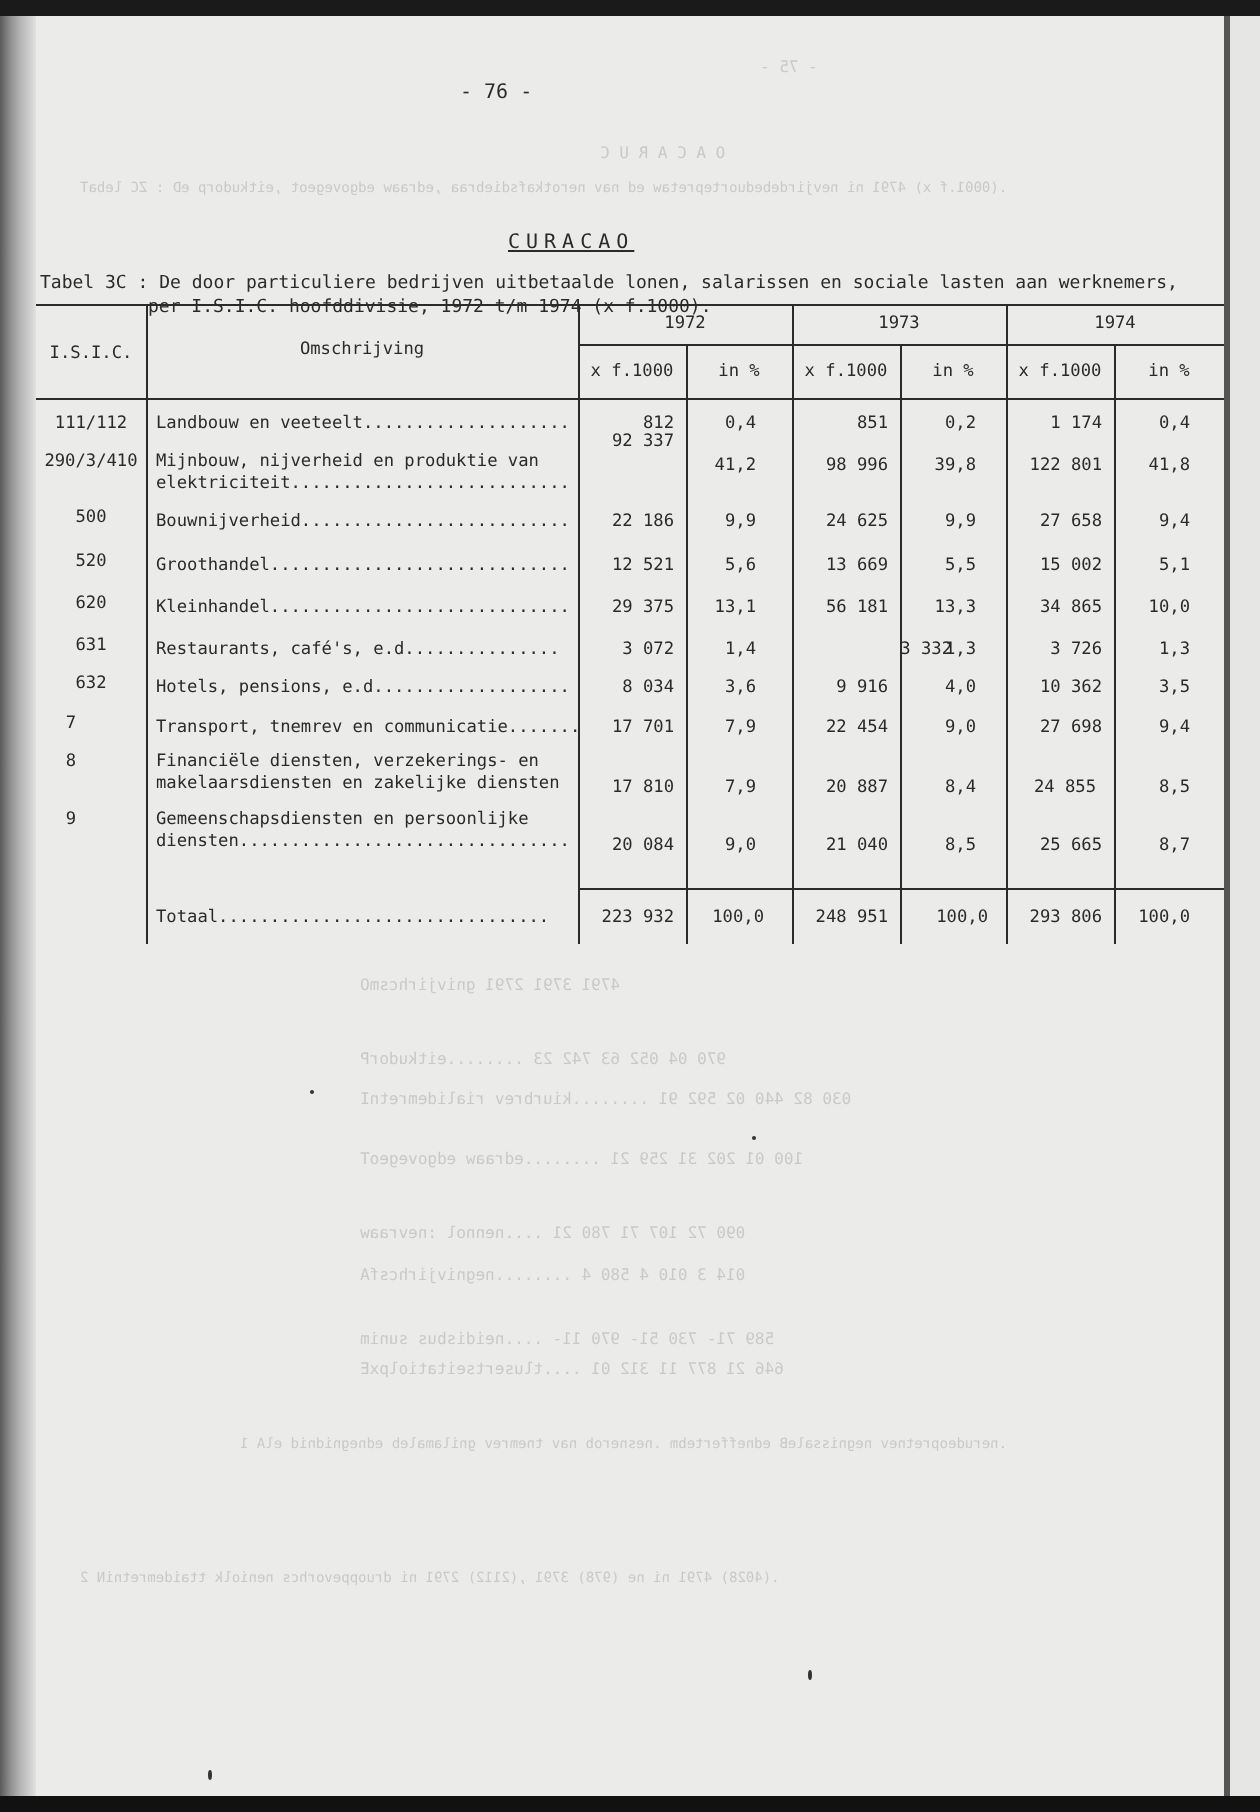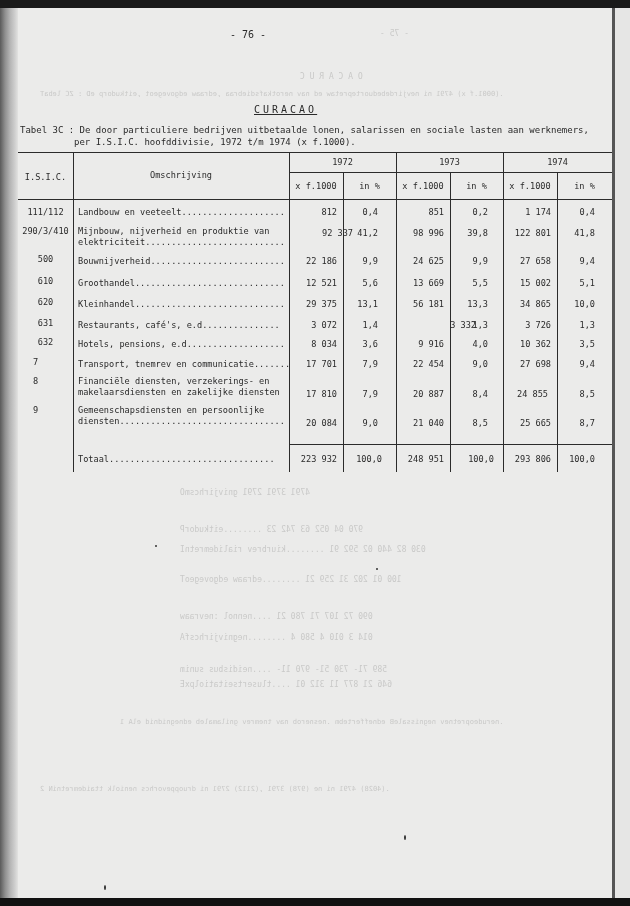--- a/index.html
+++ b/index.html
@@ -5,21 +5,21 @@
   html, body { margin:0; padding:0; }
   body { width:630px; height:906px; background:#1a1a1a; position:relative; overflow:hidden;
          font-family:"DejaVu Sans Mono", monospace; color:#2a2a2a; }
   .page { position:absolute; left:0; top:8px; width:614px; height:890px; background:#ebebea; }
   .binding { position:absolute; left:0; top:8px; width:18px; height:890px;
              background:linear-gradient(to right,#5a5a5a 0,#8e8e8e 5px,#b4b4b4 10px,#cfcfcf 15px,#e2e2e1 18px); }
   .right-edge { position:absolute; left:612px; top:8px; width:3px; height:890px; background:#555; }
   .right-strip { position:absolute; left:615px; top:8px; width:15px; height:890px; background:#e6e6e5; }
   .bottom-bar { position:absolute; left:0; top:898px; width:630px; height:8px; background:#111; }
   .ghost { position:absolute; color:#c9c9c8; font-size:8px; white-space:nowrap; transform:scaleX(-1); }
-  .txt { position:absolute; white-space:nowrap; font-size:9px; letter-spacing:0; }
+  .txt { position:absolute; white-space:nowrap; font-size:9px; letter-spacing:0;margin-top:12px; }
   .pageno { left:230px; top:29px; font-size:10px; }
   .region { left:254px; top:104px; font-size:10px; letter-spacing:3px; text-decoration:underline; }
   .caption1 { left:20px; top:125px; }
   .caption2 { left:74px; top:137px; }
   .hl { position:absolute; background:#2b2b2b; height:1.3px; }
   .vl { position:absolute; background:#2b2b2b; width:1.3px; }
   .cell { position:absolute; white-space:nowrap; font-size:8.6px; }
   .r { text-align:right; }
   .c { text-align:center; }
   .desc { left:78px; font-size:8.6px; line-height:11px; }
@@ -92,41 +92,41 @@
     <div class="cell r" style="left:396px;width:48px;top:207px;">851</div>
     <div class="cell r" style="left:450px;width:38px;top:207px;">0,2</div>
     <div class="cell r" style="left:503px;width:48px;top:207px;">1 174</div>
     <div class="cell r" style="left:557px;width:38px;top:207px;">0,4</div>
   </div>
 
   <div>
     <div class="cell c" style="left:18px;width:55px;top:226px;">290/3/410</div>
     <div class="cell desc" style="top:226px;">Mijnbouw, nijverheid en produktie van</div>
     <div class="cell desc" style="top:237px;">elektriciteit...........................</div>
-    <div class="cell r" style="left:289px;width:48px;top:228px;padding-left:16px;">92 337</div>
+    <div class="cell r" style="left:289px;width:48px;top:216px;">92 337</div>
     <div class="cell r" style="left:343px;width:35px;top:228px;">41,2</div>
     <div class="cell r" style="left:396px;width:48px;top:228px;">98 996</div>
     <div class="cell r" style="left:450px;width:38px;top:228px;">39,8</div>
     <div class="cell r" style="left:503px;width:48px;top:228px;">122 801</div>
     <div class="cell r" style="left:557px;width:38px;top:228px;">41,8</div>
   </div>
 
   <div>
     <div class="cell c" style="left:18px;width:55px;top:254px;">500</div>
     <div class="cell desc" style="top:256px;">Bouwnijverheid..........................</div>
     <div class="cell r" style="left:289px;width:48px;top:256px;">22 186</div>
     <div class="cell r" style="left:343px;width:35px;top:256px;">9,9</div>
     <div class="cell r" style="left:396px;width:48px;top:256px;">24 625</div>
     <div class="cell r" style="left:450px;width:38px;top:256px;">9,9</div>
     <div class="cell r" style="left:503px;width:48px;top:256px;">27 658</div>
     <div class="cell r" style="left:557px;width:38px;top:256px;">9,4</div>
   </div>
 
   <div>
-    <div class="cell c" style="left:18px;width:55px;top:276px;">610</div>
+    <div class="cell c" style="left:18px;width:55px;top:276px;">520</div>
     <div class="cell desc" style="top:278px;">Groothandel.............................</div>
     <div class="cell r" style="left:289px;width:48px;top:278px;">12 521</div>
     <div class="cell r" style="left:343px;width:35px;top:278px;">5,6</div>
     <div class="cell r" style="left:396px;width:48px;top:278px;">13 669</div>
     <div class="cell r" style="left:450px;width:38px;top:278px;">5,5</div>
     <div class="cell r" style="left:503px;width:48px;top:278px;">15 002</div>
     <div class="cell r" style="left:557px;width:38px;top:278px;">5,1</div>
   </div>
 
   <div>

